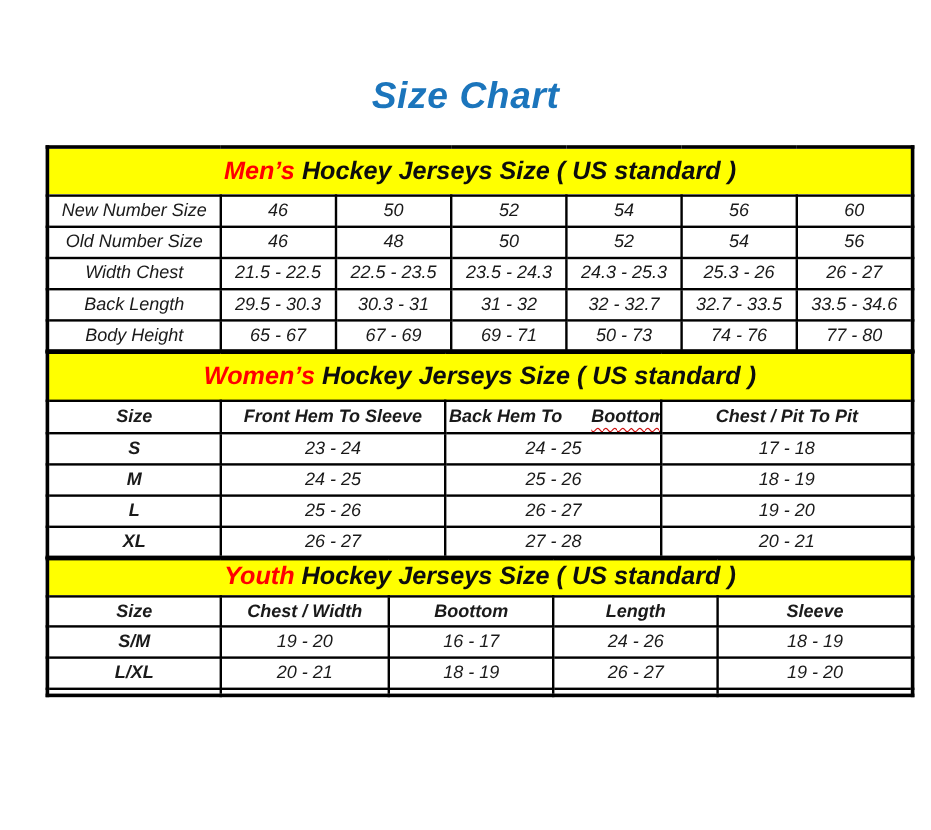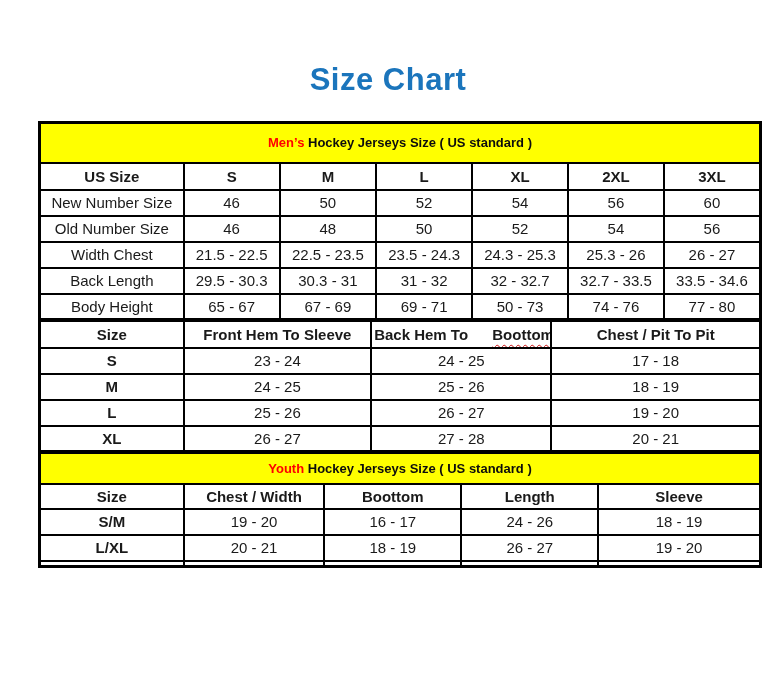--- a/index.html
+++ b/index.html
@@ -9,21 +9,21 @@
     --border-black: #000000;
     --ink: #1a1a1a;
   }
   * { box-sizing: border-box; }
   html, body { margin: 0; padding: 0; background: #ffffff; }
   body {
     width: 776px; height: 692px;
     font-family: "Liberation Sans", sans-serif;
     color: var(--ink);
   }
-  .page { position: relative; width: 776px; height: 692px; background: #fff; overflow: hidden; }
+  .page { position: relative; width: 776px; height: 692px; background: #fff; overflow: hidden; font-style: italic; }
   .title {
     margin: 0;
     padding-top: 62px;
     text-align: center;
     font-size: 31px;
     font-weight: bold;
     color: var(--title-blue);
     letter-spacing: 0.5px;
   }
   .tables {
@@ -45,21 +45,21 @@
     vertical-align: middle;
     font-size: 15px;
     padding: 0 2px;
     color: var(--ink);
     overflow: hidden;
     white-space: nowrap;
   }
   .band-row td {
     background: var(--band-yellow);
     font-weight: bold;
-    font-size: 13px;
+    font-size: 21px;
     height: 40px;
     color: #0d0d0d;
   }
   .band-highlight { color: var(--accent-red); }
   .head-row th { font-weight: bold; height: 27px; }
   .data-row td { height: 26px; }
   .data-row .row-label-bold { font-weight: bold; }
   .misspelled {
     text-decoration-line: underline;
     text-decoration-style: wavy;
@@ -85,29 +85,20 @@
           <col style="width: 13.4%;">
           <col style="width: 13.3%;">
           <col style="width: 13.3%;">
           <col style="width: 13.3%;">
           <col style="width: 13.4%;">
         </colgroup>
         <tbody>
           <tr class="band-row">
             <td class="band-cell" colspan="7"><span class="band-highlight">Men’s</span><span class="band-rest"> Hockey Jerseys Size ( US standard )</span></td>
           </tr>
-          <tr class="head-row">
-            <th><span>US Size</span></th>
-            <th><span>S</span></th>
-            <th><span>M</span></th>
-            <th><span>L</span></th>
-            <th><span>XL</span></th>
-            <th><span>2XL</span></th>
-            <th><span>3XL</span></th>
-          </tr>
           <tr class="data-row">
             <td>New Number Size</td>
             <td>46</td>
             <td>50</td>
             <td>52</td>
             <td>54</td>
             <td>56</td>
             <td>60</td>
           </tr>
           <tr class="data-row">
@@ -149,20 +140,23 @@
         </tbody>
       </table>
       <table class="size-table size-table-womens">
         <colgroup>
           <col style="width: 20%;">
           <col style="width: 26%;">
           <col style="width: 25%;">
           <col style="width: 29%;">
         </colgroup>
         <tbody>
+          <tr class="band-row">
+            <td class="band-cell" colspan="4"><span class="band-highlight">Women’s</span><span class="band-rest"> Hockey Jerseys Size ( US standard )</span></td>
+          </tr>
           <tr class="head-row">
             <th><span>Size</span></th>
             <th><span>Front Hem To Sleeve</span></th>
             <th><span>Back Hem To </span><span class="misspelled">Boottom</span></th>
             <th><span>Chest / Pit To Pit</span></th>
           </tr>
           <tr class="data-row">
             <td class="row-label-bold">S</td>
             <td>23 - 24</td>
             <td>24 - 25</td>

